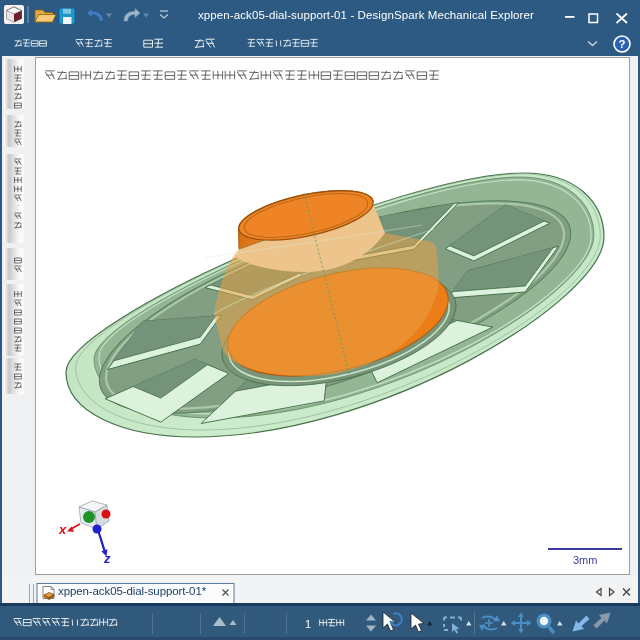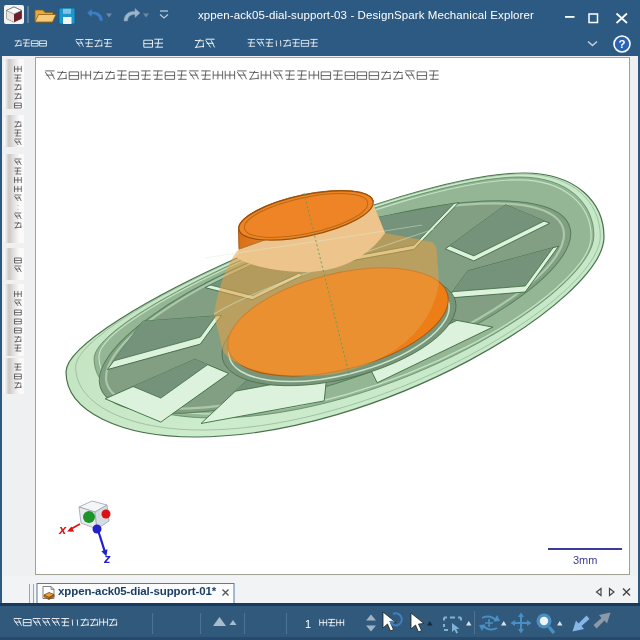--- a/index.html
+++ b/index.html
@@ -33,21 +33,21 @@
  <path d="M160 11 h8" stroke="#b9c8d4" stroke-width="1.3" fill="none"></path>
  <path d="M160 14.5 l4 3.5 4 -3.5" stroke="#b9c8d4" stroke-width="1.3" fill="none"></path>
  <rect x="565" y="16" width="9.5" height="1.8" fill="#fff"></rect>
  <rect x="589" y="14" width="8.5" height="8.5" fill="none" stroke="#fff" stroke-width="1.5"></rect>
  <path d="M616.5 13.5 L627 23 M627 13.5 L616.5 23" stroke="#fff" stroke-width="1.7"></path>
  <path d="M588 41.5 l4.5 4 4.5 -4" stroke="#c3cfd9" stroke-width="1.6" fill="none"></path>
  <circle cx="622" cy="44" r="8" fill="#2b62b4" stroke="#fff" stroke-width="1.6"></circle>
  <text x="622" y="48.2" font-size="11.5" font-weight="bold" fill="#fff" text-anchor="middle">?</text>
 </svg>
 
-<div class="abs" style="left:198px;top:8.5px;font-size:11.5px;color:#ffffff;letter-spacing:0.1px;">xppen-ack05-dial-support-03 - DesignSpark Mechanical Explorer</div>
+<div class="abs" style="left:198px;top:8.5px;font-size:11.5px;color:#ffffff;letter-spacing:0.1px;">xppen-ack05-dial-support-01 - DesignSpark Mechanical Explorer</div>
 <div class="abs" style="left:2px;top:56px;width:636px;height:549px;background:#eef0f1;"></div>
 <div class="abs" style="left:35px;top:57px;width:595px;height:518px;background:#ffffff;border:1px solid #a3a193;box-sizing:border-box;"></div>
 <div class="abs" style="left:4px;top:59px;width:20px;height:50px;background:linear-gradient(to right,#fdfdfd 0%,#c9c8c6 25%,#e2e1df 48%,#fbfaf9 78%);border-radius:3px 0 0 3px;"></div>
     <div class="abs" style="left:4px;top:115px;width:20px;height:32px;background:linear-gradient(to right,#fdfdfd 0%,#c9c8c6 25%,#e2e1df 48%,#fbfaf9 78%);border-radius:3px 0 0 3px;"></div>
     <div class="abs" style="left:4px;top:154px;width:20px;height:89px;background:linear-gradient(to right,#fdfdfd 0%,#c9c8c6 25%,#e2e1df 48%,#fbfaf9 78%);border-radius:3px 0 0 3px;"></div>
     <div class="abs" style="left:4px;top:248px;width:20px;height:32px;background:linear-gradient(to right,#fdfdfd 0%,#c9c8c6 25%,#e2e1df 48%,#fbfaf9 78%);border-radius:3px 0 0 3px;"></div>
     <div class="abs" style="left:4px;top:284px;width:20px;height:72px;background:linear-gradient(to right,#fdfdfd 0%,#c9c8c6 25%,#e2e1df 48%,#fbfaf9 78%);border-radius:3px 0 0 3px;"></div>
     <div class="abs" style="left:4px;top:358px;width:20px;height:36px;background:linear-gradient(to right,#fdfdfd 0%,#c9c8c6 25%,#e2e1df 48%,#fbfaf9 78%);border-radius:3px 0 0 3px;"></div>
 
 <div class="abs" style="left:2px;top:576px;width:636px;height:29px;background:#f2f3f5;"></div>
@@ -60,21 +60,21 @@
   <path d="M51 10.5 l3 3 h-3 z" fill="#ddd" stroke="#777" stroke-width="0.7"></path>
   <polygon points="44,19 49,16.5 54,18.5 49,21.5" fill="#e8a33e" stroke="#7a4a10" stroke-width="0.8"></polygon>
   <polygon points="44,19 49,21.5 49,23.5 44,21" fill="#c07820" stroke="#7a4a10" stroke-width="0.6"></polygon>
   <polygon points="49,21.5 54,18.5 54,20.8 49,23.5" fill="#a05f18" stroke="#7a4a10" stroke-width="0.6"></polygon>
  </g>
  <path d="M222.5 13.5 l6 6 M228.5 13.5 l-6 6" stroke="#555" stroke-width="1.3"></path>
  <path d="M601 12.5 l-4.5 3.5 4.5 3.5 z" fill="none" stroke="#444" stroke-width="1.2"></path>
  <path d="M609.5 12.5 l4.5 3.5 -4.5 3.5 z" fill="none" stroke="#444" stroke-width="1.2"></path>
  <path d="M623 12.5 l7 7 M630 12.5 l-7 7" stroke="#444" stroke-width="1.4"></path>
 </svg>
-<div class="abs" style="left:58px;top:585px;font-size:11.5px;font-weight:bold;color:#1c3e66;letter-spacing:-0.1px;">xppen-ack05-dial-support-01*</div>
+<div class="abs" style="left:58px;top:585px;font-size:11.5px;font-weight:normal;color:#1c3e66;letter-spacing:-0.1px;">xppen-ack05-dial-support-01*</div>
 
 <div class="abs" style="left:0px;top:603px;width:640px;height:3px;background:#173a5e;"></div>
 <div class="abs" style="left:0px;top:606px;width:640px;height:34px;background:#31597b;"></div>
 <svg class="abs" style="left:0;top:606px" width="640" height="34" viewBox="0 0 640 34">
  <g stroke="#4f7392" stroke-width="1">
   <line x1="152.5" y1="7" x2="152.5" y2="28"></line>
   <line x1="200.5" y1="7" x2="200.5" y2="28"></line>
   <line x1="244.5" y1="7" x2="244.5" y2="28"></line>
   <line x1="286.5" y1="7" x2="286.5" y2="28"></line>
   <line x1="474.5" y1="5" x2="474.5" y2="28"></line>

